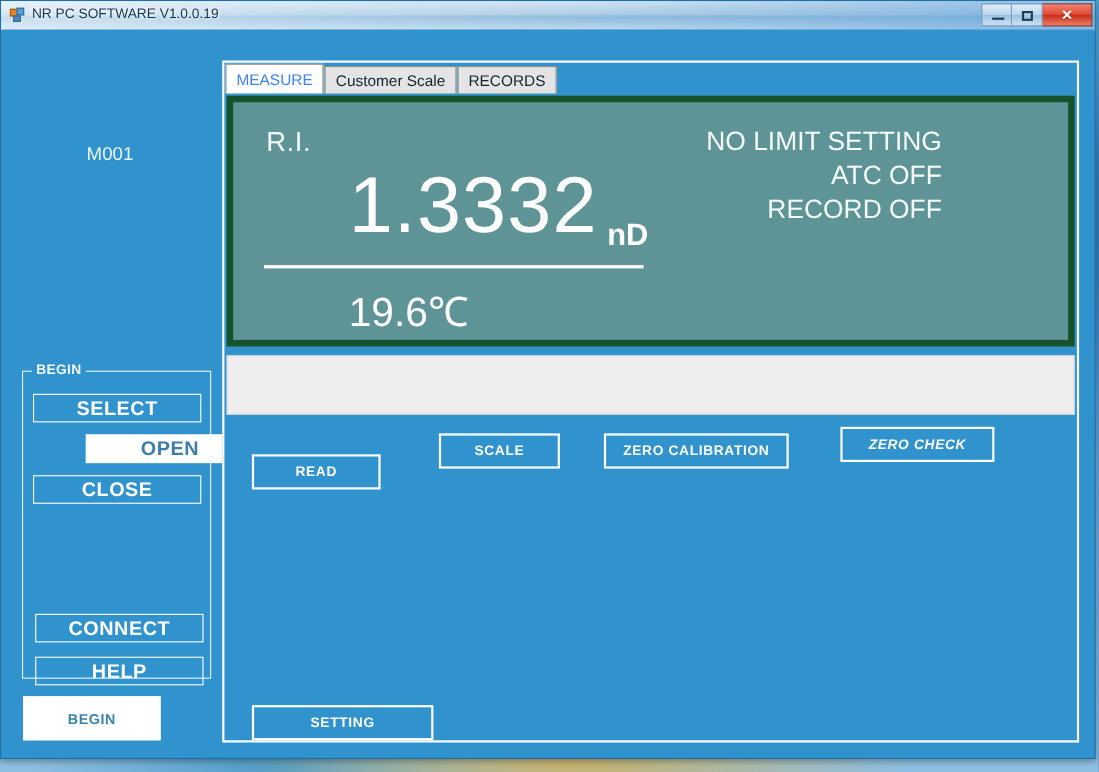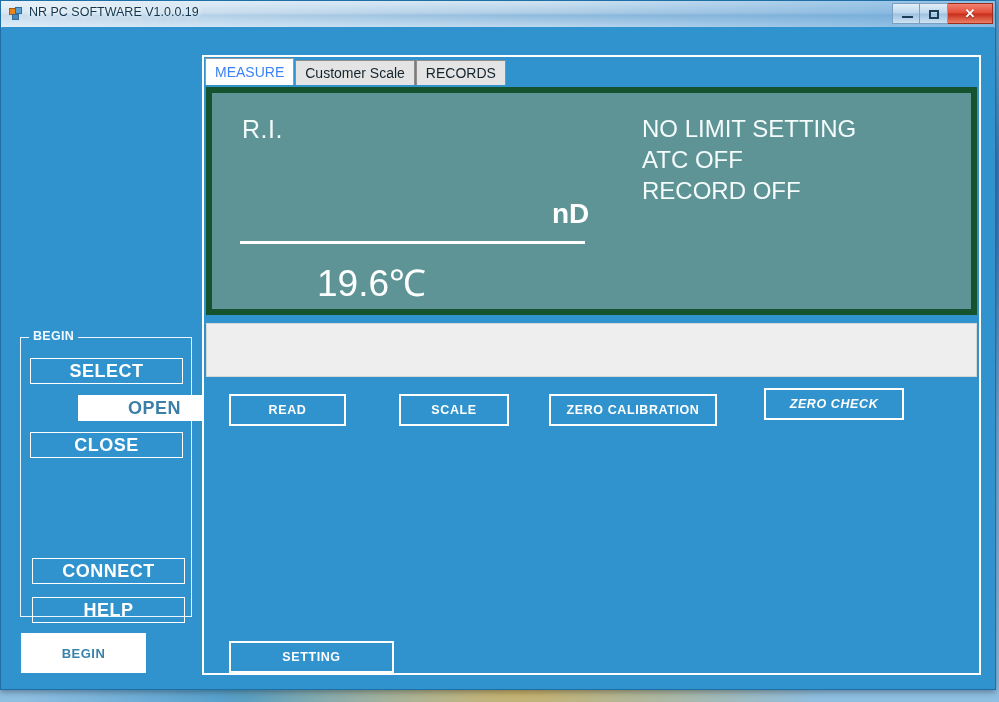--- a/index.html
+++ b/index.html
@@ -289,20 +289,21 @@
     font-size: 37px;
     color: #ffffff;
     text-align: center;
   }
   #status-lines {
     position: absolute;
     left: 430px; top: 20px;
     font-size: 24px;
     line-height: 31px;
     color: #f4fcfc;
+    text-align: right;
   }
 
   
   #message-box {
     position: absolute;
     left: 2px; top: 266px;
     width: 771px;
     height: 54px;
     background: #eeeeee;
     border: 1px solid #d7d7d7;
@@ -320,21 +321,21 @@
     font-size: 12.5px;
     font-weight: bold;
     letter-spacing: .6px;
     font-family: "Liberation Sans", sans-serif;
     cursor: pointer;
     display: flex;
     align-items: center;
     justify-content: center;
     padding: 0;
   }
-  #btn-read     { left: 25px;  top: 337px; width: 117px; }
+  #btn-read     { left: 25px;  top: 356px; width: 117px; }
   #btn-scale    { left: 195px; top: 337px; width: 110px; }
   #btn-zerocal  { left: 345px; top: 337px; width: 168px; }
   #btn-zerochk  { left: 560px; top: 331px; width: 140px; font-style: italic; }
   #btn-setting  { left: 25px;  top: 584px; width: 165px; }
 </style>
 </head>
 <body>
 
 <div id="desktop">
   <div class="wash1"></div>
@@ -363,20 +364,21 @@
       <div class="win-btn close">
         <span class="glyph-close">✕</span>
       </div>
     </div>
   </div>
 
   <div id="client">
 
     <div id="sidebar">
 
+      <div id="device-label">M001</div>
 
       <div id="begin-group">
         <span class="legend">BEGIN</span>
 
         <button class="sbtn" id="btn-select">SELECT</button>
 
         <button class="sbtn active" id="btn-open">OPEN</button>
 
         <button class="sbtn" id="btn-close">CLOSE</button>
 
@@ -391,20 +393,21 @@
     <div id="tabs">
       <div class="tab active">MEASURE</div>
       <div class="tab">Customer Scale</div>
       <div class="tab">RECORDS</div>
     </div>
 
     <div id="main-panel">
 
       <div id="readout">
         <div id="ri-label">R.I.</div>
+        <div id="ri-value">1.3332</div>
         <div id="ri-unit">nD</div>
         <div id="ri-rule"></div>
         <div id="temp-value">19.6℃</div>
 
         <div id="status-lines">
           <div>NO LIMIT SETTING</div>
           <div>ATC OFF</div>
           <div>RECORD OFF</div>
         </div>
       </div>

